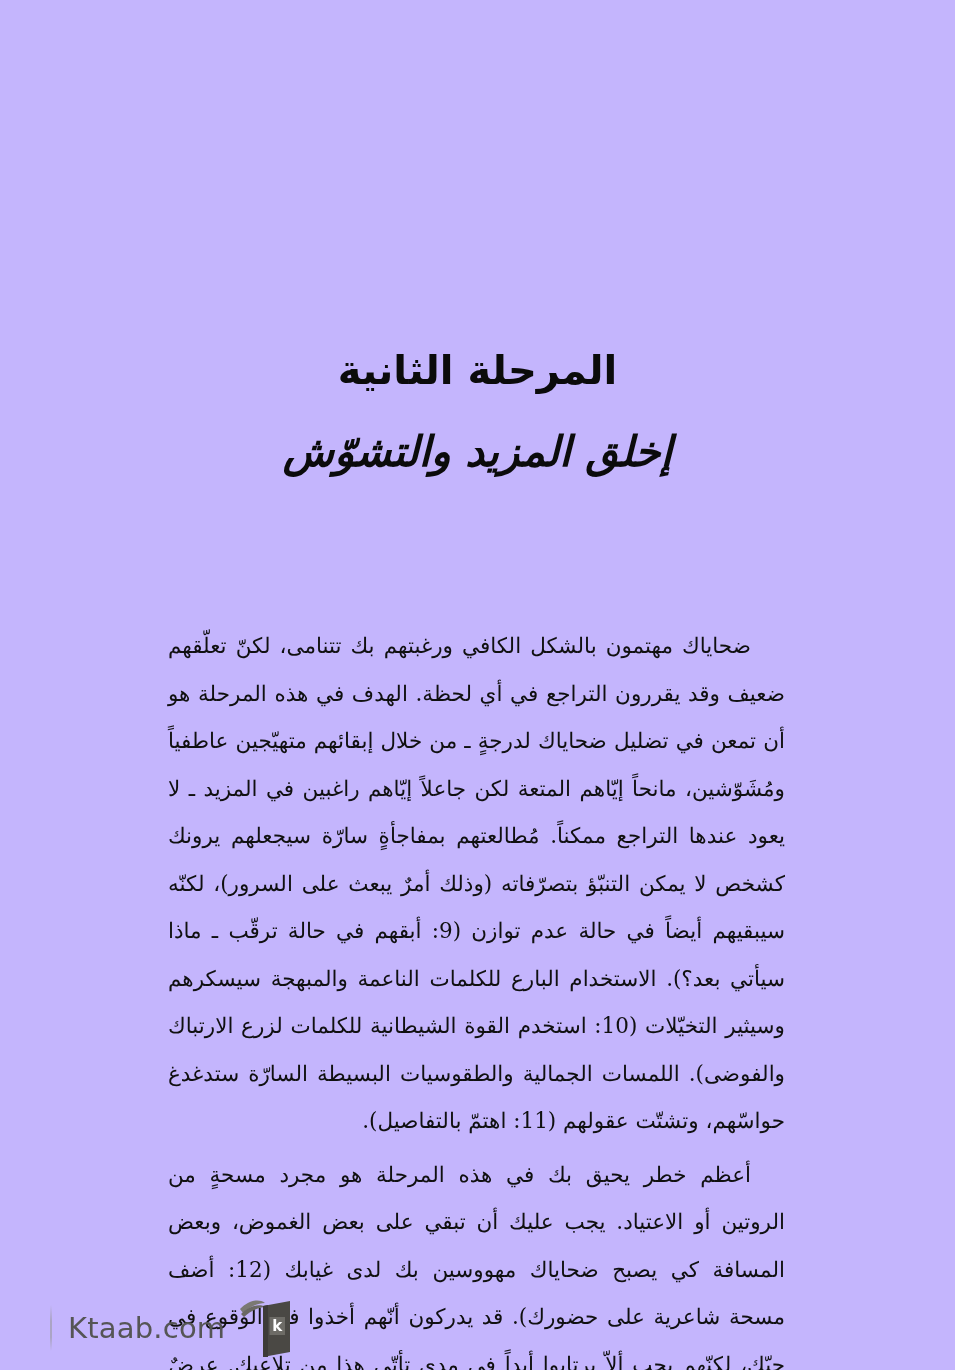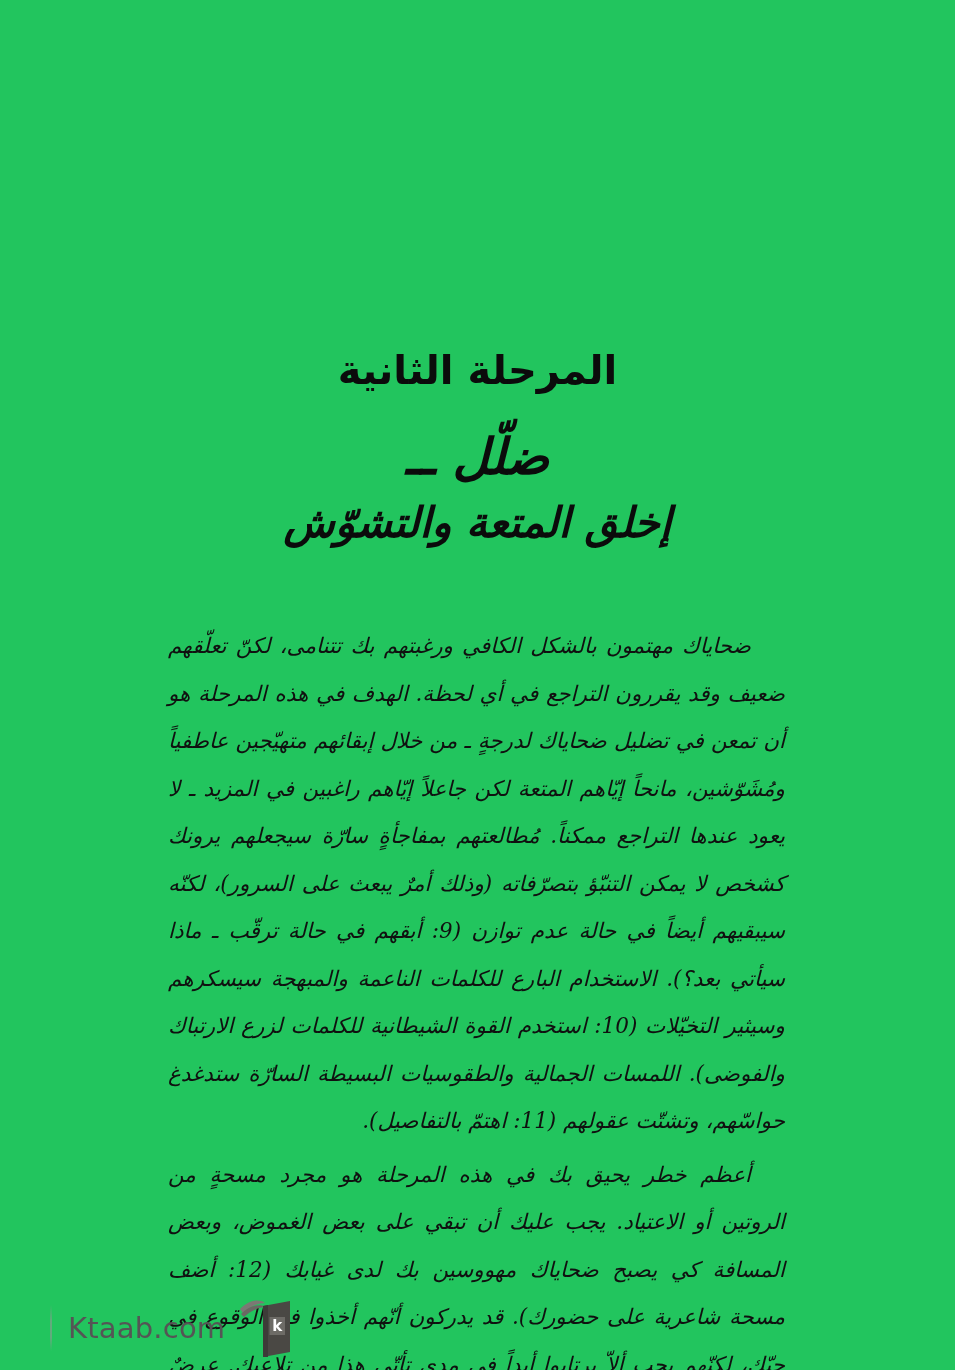--- a/index.html
+++ b/index.html
@@ -5,21 +5,21 @@
   html, body {
     margin: 0;
     padding: 0;
     background: #ffffff;
   }
 
   .page {
     position: relative;
     width: 955px;
     height: 1370px;
-    background: #22c55e;
+    background: #c4b5fd;
     overflow: hidden;
     font-family: "DejaVu Sans", sans-serif;
   }
 
   
   .scan-edge {
     position: absolute;
     left: 50px;
     top: 1305px;
     width: 2px;
@@ -77,21 +77,20 @@
   .body-block {
     position: absolute;
     top: 622px;
     right: 170px;
     left: 168px;
     color: #101010;
   }
 
   .para {
     font-family: "DejaVu Serif", serif;
-    font-style: italic;
     font-size: 21.5px;
     line-height: 47.5px;
     text-align: justify;
     text-justify: inter-word;
     margin: 0;
     color: #101010;
   }
 
   .para + .para {
     margin-top: 6px;
@@ -134,22 +133,21 @@
 </head>
 <body>
 
 <div class="page">
 
   <div class="scan-edge"></div>
 
   <h1 class="stage-heading">المرحلة الثانية</h1>
 
   <div class="title-block">
-    <div class="title-line-1">ضلّل ــ</div>
-    <div class="title-line-2">إخلق المتعة والتشوّش</div>
+    <div class="title-line-2">إخلق المزيد والتشوّش</div>
   </div>
 
   <div class="body-block">
     <p class="para indent">ضحاياك مهتمون بالشكل الكافي ورغبتهم بك تتنامى، لكنّ تعلّقهم ضعيف وقد يقررون التراجع في أي لحظة. الهدف في هذه المرحلة هو أن تمعن في تضليل ضحاياك لدرجةٍ ـ من خلال إبقائهم متهيّجين عاطفياً ومُشَوّشين، مانحاً إيّاهم المتعة لكن جاعلاً إيّاهم راغبين في المزيد ـ لا يعود عندها التراجع ممكناً. مُطالعتهم بمفاجأةٍ سارّة سيجعلهم يرونك كشخص لا يمكن التنبّؤ بتصرّفاته (وذلك أمرٌ يبعث على السرور)، لكنّه سيبقيهم أيضاً في حالة عدم توازن (9: أبقهم في حالة ترقّب ـ ماذا سيأتي بعد؟). الاستخدام البارع للكلمات الناعمة والمبهجة سيسكرهم وسيثير التخيّلات (10: استخدم القوة الشيطانية للكلمات لزرع الارتباك والفوضى). اللمسات الجمالية والطقوسيات البسيطة السارّة ستدغدغ حواسّهم، وتشتّت عقولهم (11: اهتمّ بالتفاصيل).</p>
     <p class="para indent">أعظم خطر يحيق بك في هذه المرحلة هو مجرد مسحةٍ من الروتين أو الاعتياد. يجب عليك أن تبقي على بعض الغموض، وبعض المسافة كي يصبح ضحاياك مهووسين بك لدى غيابك (12: أضف مسحة شاعرية على حضورك). قد يدركون أنّهم أخذوا في الوقوع في حبّك، لكنّهم يجب ألاّ يرتابوا أبداً في مدى تأتّي هذا من تلاعبك. عرضٌ تحسَنُ التوقيت لضعفك،</p>
   </div>
 
   <div class="footer">
     <div class="book-mark">
       <svg width="58" height="62" viewBox="0 0 58 62" aria-hidden="true">

